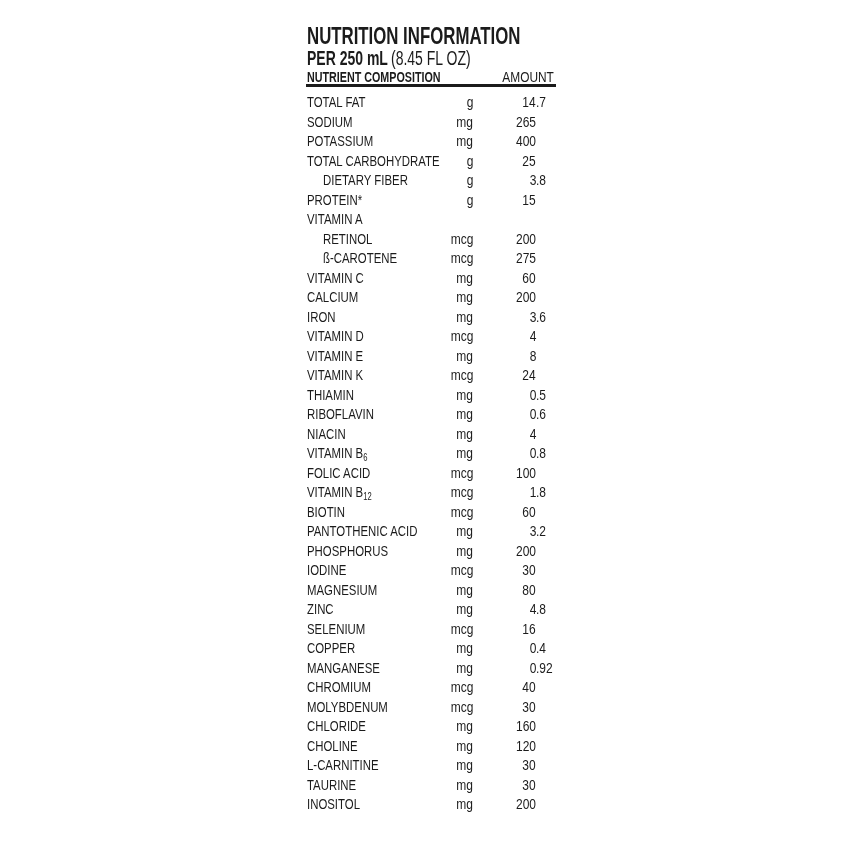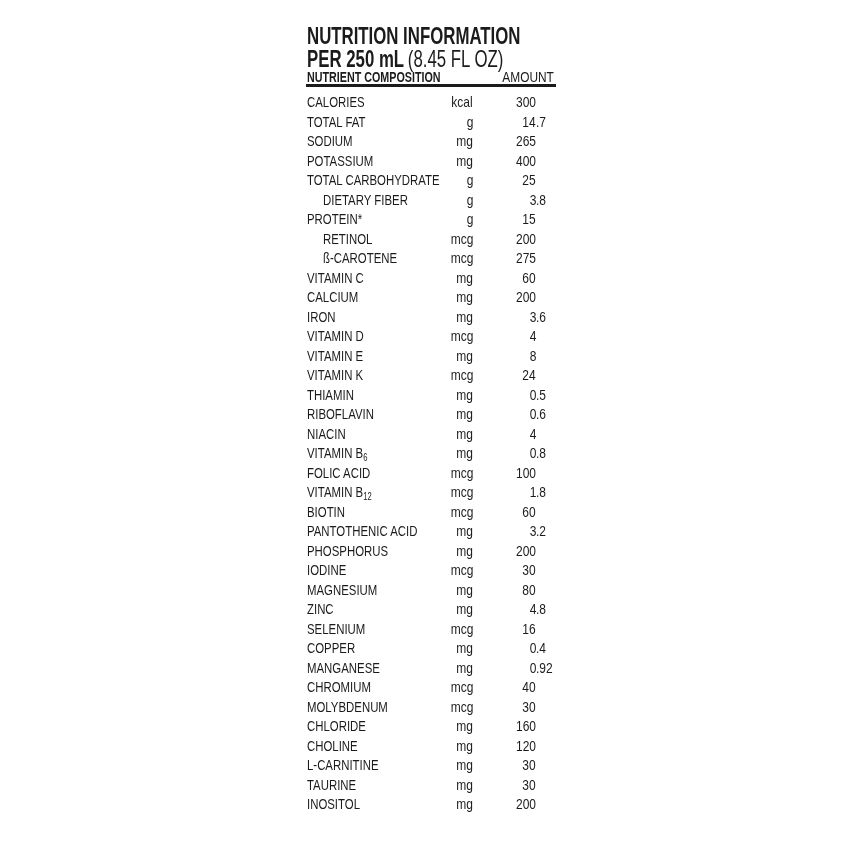--- a/index.html
+++ b/index.html
@@ -28,21 +28,21 @@
     left: 0;
     font-size: 24px;
     line-height: 23px;
     font-weight: 700;
   }
   .title1 .cond { transform: scaleX(0.70); transform-origin: left center; }
   .title2 {
     position: absolute;
     top: 23px;
     left: 0;
-    font-size: 24px;
+    font-size: 20px;
     line-height: 23px;
     font-weight: 400;
   }
   .title2 .cond { transform: scaleX(0.70); transform-origin: left center; }
   .title2 .bold { font-weight: 700; }
   .title2 .paren { margin-left: 0.22em; }
   .colhead {
     position: absolute;
     top: 46px;
     left: 0;
@@ -145,25 +145,20 @@
 
   <div class="colhead">
     <span class="colhead-left">NUTRIENT COMPOSITION</span>
     <span class="colhead-right">AMOUNT</span>
   </div>
 
   <div class="rule"></div>
 
   <div class="rows">
       <div class="row">
-        <span class="name">CALORIES</span>
-        <span class="unit">kcal</span>
-        <span class="amt-int">300</span>
-      </div>
-      <div class="row">
         <span class="name">TOTAL FAT</span>
         <span class="unit">g</span>
         <span class="amt-int">14</span>
         <span class="amt-frac">.7</span>
       </div>
       <div class="row">
         <span class="name">SODIUM</span>
         <span class="unit">mg</span>
         <span class="amt-int">265</span>
       </div>
@@ -182,20 +177,23 @@
         <span class="unit">g</span>
         <span class="amt-int">3</span>
         <span class="amt-frac">.8</span>
       </div>
       <div class="row">
         <span class="name">PROTEIN*</span>
         <span class="unit">g</span>
         <span class="amt-int">15</span>
       </div>
       <div class="row">
+        <span class="name">VITAMIN A</span>
+      </div>
+      <div class="row">
         <span class="name indent">RETINOL</span>
         <span class="unit">mcg</span>
         <span class="amt-int">200</span>
       </div>
       <div class="row">
         <span class="name indent">ß-CAROTENE</span>
         <span class="unit">mcg</span>
         <span class="amt-int">275</span>
       </div>
       <div class="row">

